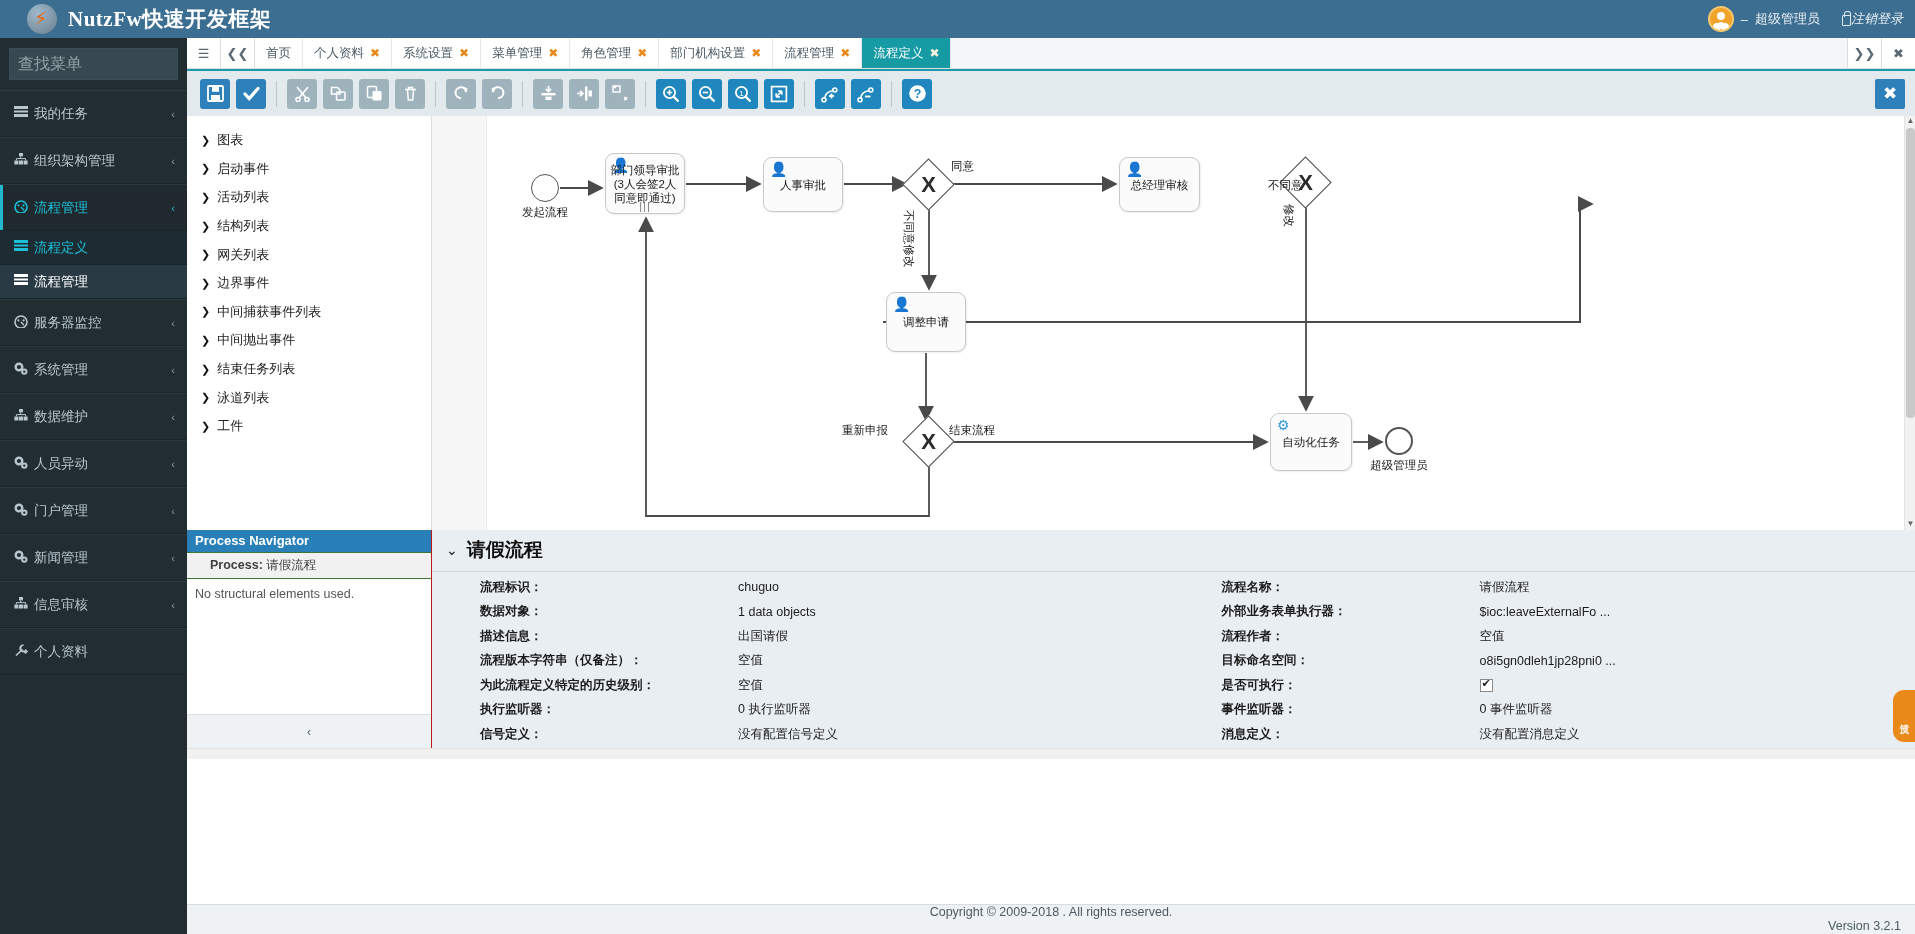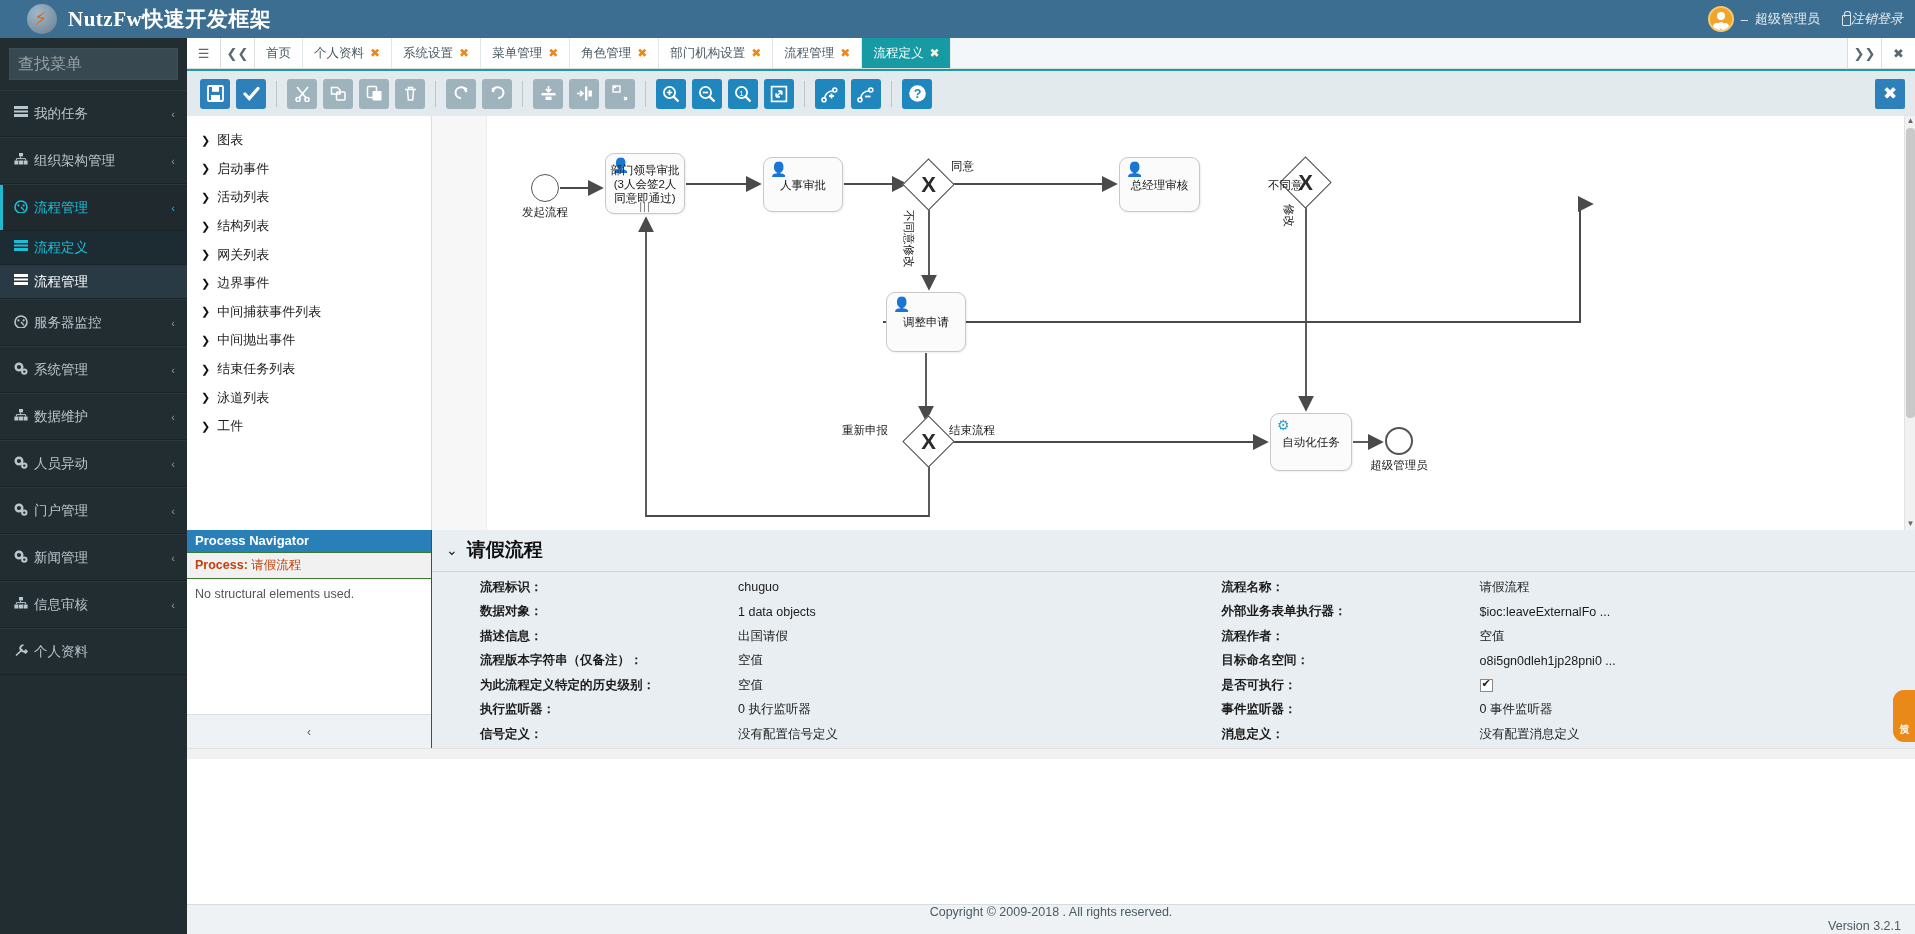--- a/index.html
+++ b/index.html
@@ -159,21 +159,21 @@
   #navpanel {
     position: absolute; left: 187px; top: 530px; width: 245px; height: 218px;
     background: #fff; border-right: 1px solid #b91c1c;
   }
   #nav-head {
     background: #2980b9; color: #fff; font-weight: bold; font-size: 13px;
     padding: 4px 8px; height: 22px; line-height: 14px;
   }
   #nav-proc {
     background: #f1f1f1; border: 1px solid #3b7a2e; border-left: none; border-right: none;
-    font-size: 12.5px; padding: 4px 8px; color: #c2410c;
+    font-size: 12.5px; padding: 4px 23px; color: #404040;
   }
   #nav-proc b { font-weight: bold; }
   #nav-empty { font-size: 12.5px; color: #555; padding: 8px 8px; }
   #nav-collapse {
     position: absolute; left: 0; right: 0; bottom: 0; height: 34px;
     background: #eef2f4; border-top: 1px solid #d9e0e4;
     display: flex; align-items: center; justify-content: center;
     color: #55636b; font-size: 12px; cursor: pointer;
   }
 

